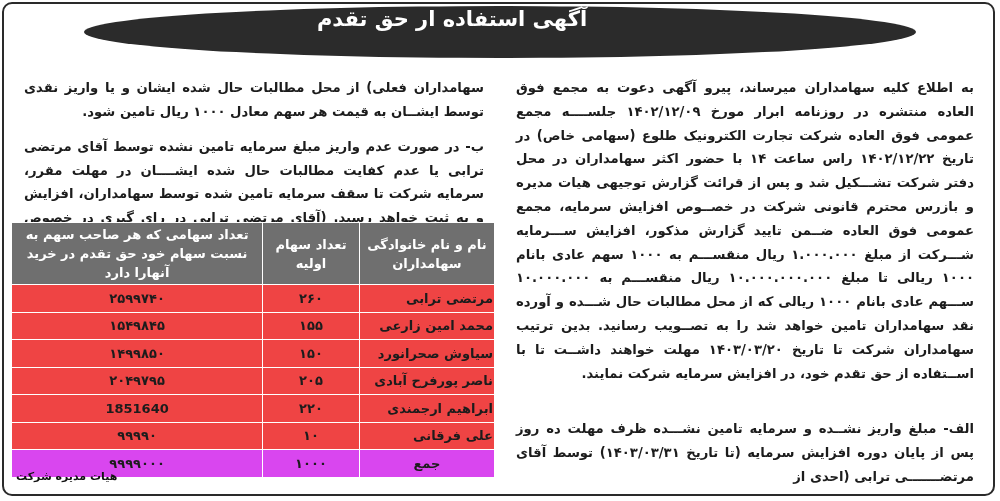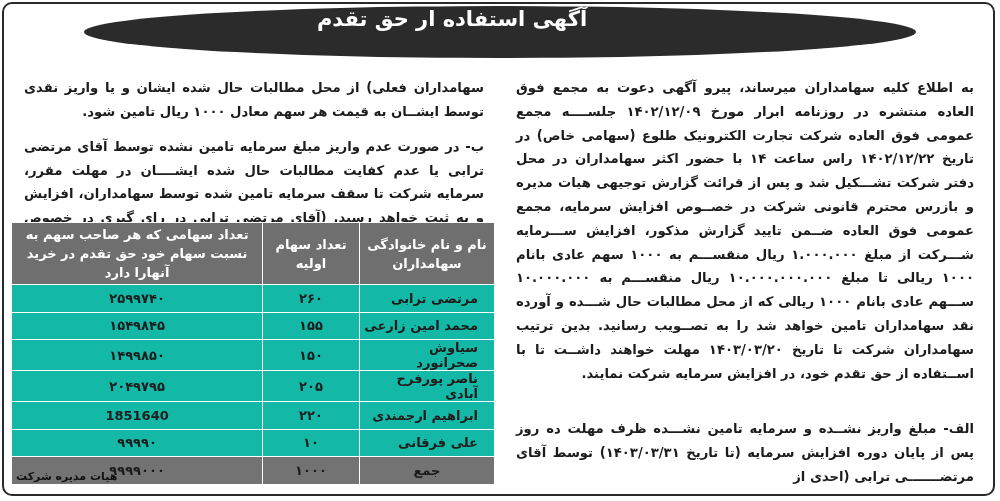--- a/index.html
+++ b/index.html
@@ -16,24 +16,24 @@
   .col-right { position: absolute; right: 14px; top: 64px; width: 482px; direction: rtl;
                text-align: justify; font-weight: bold; font-size: 13.2px; line-height: 23.8px; }
   .col-right p, .col-left p { margin: 12px; }
   .col-left { position: absolute; left: 12px; top: 64px; width: 484px; direction: rtl;
               text-align: justify; font-weight: bold; font-size: 13.2px; line-height: 23.5px; }
   .gap { height: 8px; }
   table.shares { position: absolute; left: 11px; top: 222px; width: 484px; border-collapse: collapse;
                  direction: rtl; font-size: 13px; font-weight: bold; }
   table.shares th { background: #6f6f6f; color: #ffffff; font-weight: bold; padding: 2px 4px;
                     border: 1.5px solid #ffffff; line-height: 19px; height: 50px; text-align: center; }
-  table.shares td { background: #14b8a6; border: 1.5px solid #ffffff; height: 26.5px; text-align: center;
+  table.shares td { background: #ef4444; border: 1.5px solid #ffffff; height: 26.5px; text-align: center;
                     padding: 0 4px; }
-  table.shares td.name { text-align: right; padding-right: 16px; }
-  table.shares tr.total td { background: #737373; }
+  table.shares td.name { text-align: right; padding-right: 1px; }
+  table.shares tr.total td { background: #d946ef; }
   .signature { position: absolute; left: 16px; top: 470px; font-size: 11px; font-weight: bold;
                direction: rtl; color: #111; }
 </style>
 </head>
 <body>
 
 <div class="frame"></div>
 <div class="banner"></div>
 <div class="title">آگهی استفاده ار حق تقدم</div>
 <div class="subtitle">شرکت تجارت الکترونیک طلوع با شماره ثبتی ۴۸۴۰۳۵ و شناسه ملی ۱۴۰۰۵۴۷۰۰۰۸</div>

